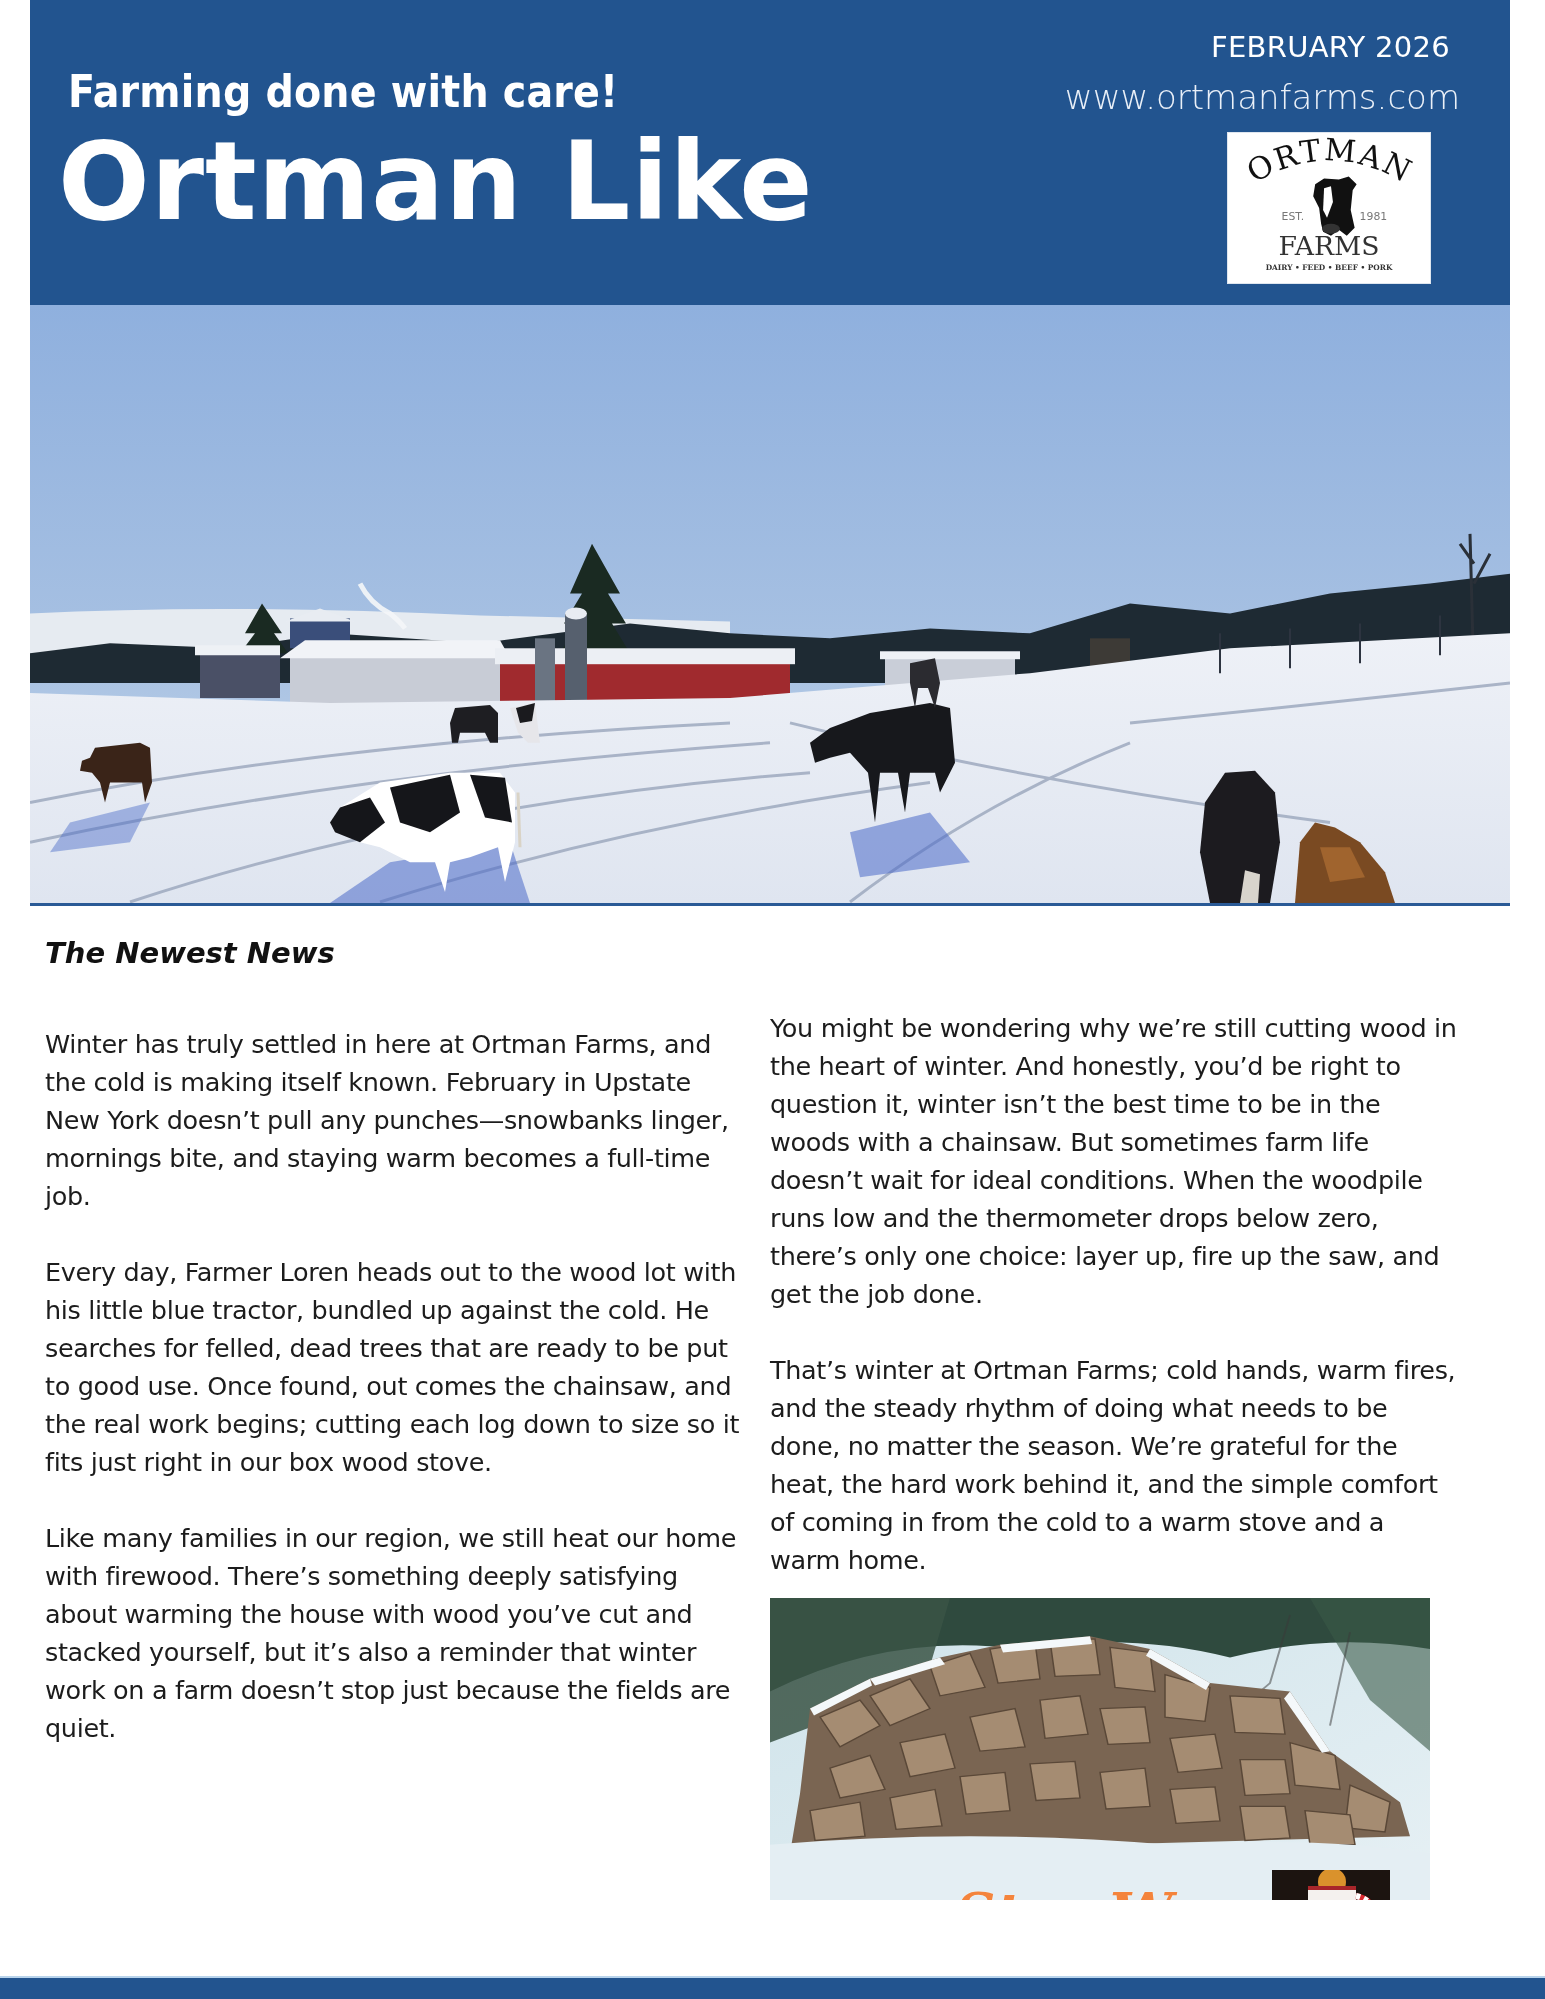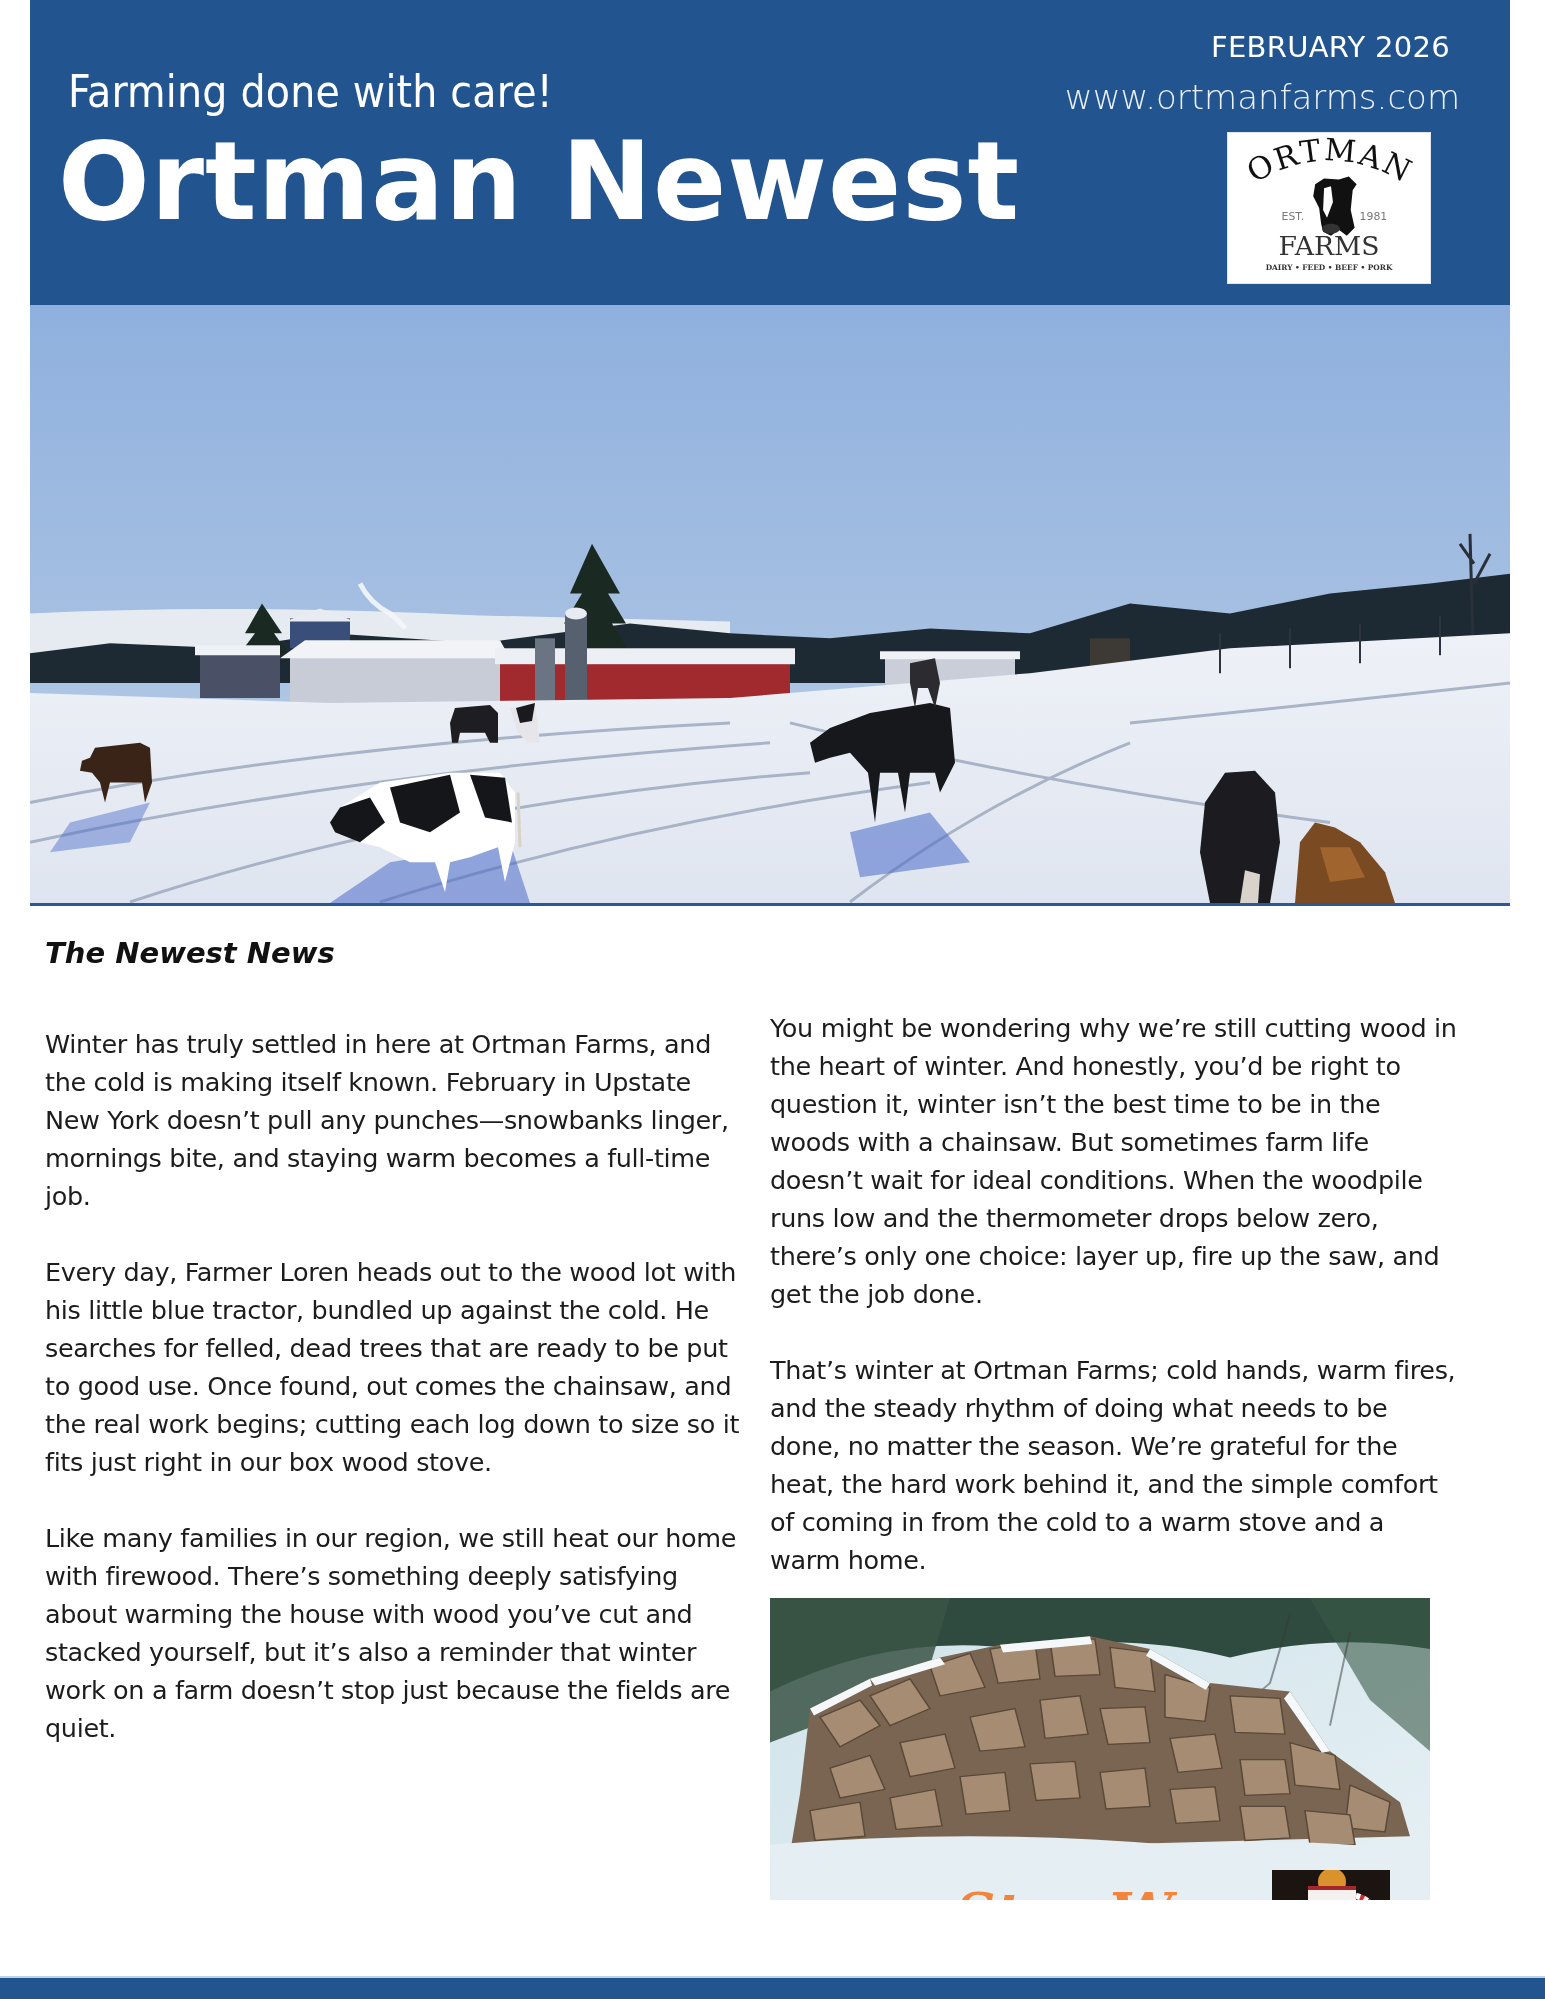--- a/index.html
+++ b/index.html
@@ -5,21 +5,21 @@
   * { box-sizing: border-box; margin: 0; padding: 0; }
   html, body { width: 1545px; height: 1999px; background: #ffffff; overflow: hidden; }
   body { position: relative; font-family: "Liberation Sans", "DejaVu Sans", sans-serif; color: #1a1a1a; }
 
   .header {
     position: absolute; left: 30px; top: 0; width: 1480px; height: 305px;
     background: #22548f;
   }
   .tagline {
     position: absolute; left: 38px; top: 66px;
-    font-family: "DejaVu Sans", sans-serif; font-weight: 400;
+    font-family: "DejaVu Sans", sans-serif; font-weight: 700;
     font-size: 44px; color: #ffffff; letter-spacing: 0.2px;
     font-stretch: condensed;
   }
   .title {
     position: absolute; left: 28px; top: 128px;
     font-family: "DejaVu Sans", sans-serif; font-weight: 700;
     font-size: 108px; color: #ffffff; letter-spacing: 1px; line-height: 1;
   }
   .issue-date {
     position: absolute; right: 60px; top: 30px;
@@ -75,21 +75,21 @@
   .footer-bar {
     position: absolute; left: 0; top: 1976px; width: 1545px; height: 23px;
     background: #22548f; border-top: 2px solid #b9d4ec;
   }
 </style>
 </head>
 <body>
 
 <div class="header">
   <div class="tagline">Farming done with care!</div>
-  <div class="title">Ortman Newest</div>
+  <div class="title">Ortman Like</div>
   <div class="issue-date">FEBRUARY 2026</div>
   <div class="website">www.ortmanfarms.com</div>
 
   <div class="logo">
     <svg viewBox="0 0 204 152" xmlns="http://www.w3.org/2000/svg">
       <defs>
         <path id="arc" d="M 16 58 Q 102 -2 190 58" fill="none"></path>
       </defs>
       <text font-family="DejaVu Serif, serif" font-size="31" fill="#111" letter-spacing="2">
         <textPath href="#arc" startOffset="50%" text-anchor="middle">ORTMAN</textPath>

